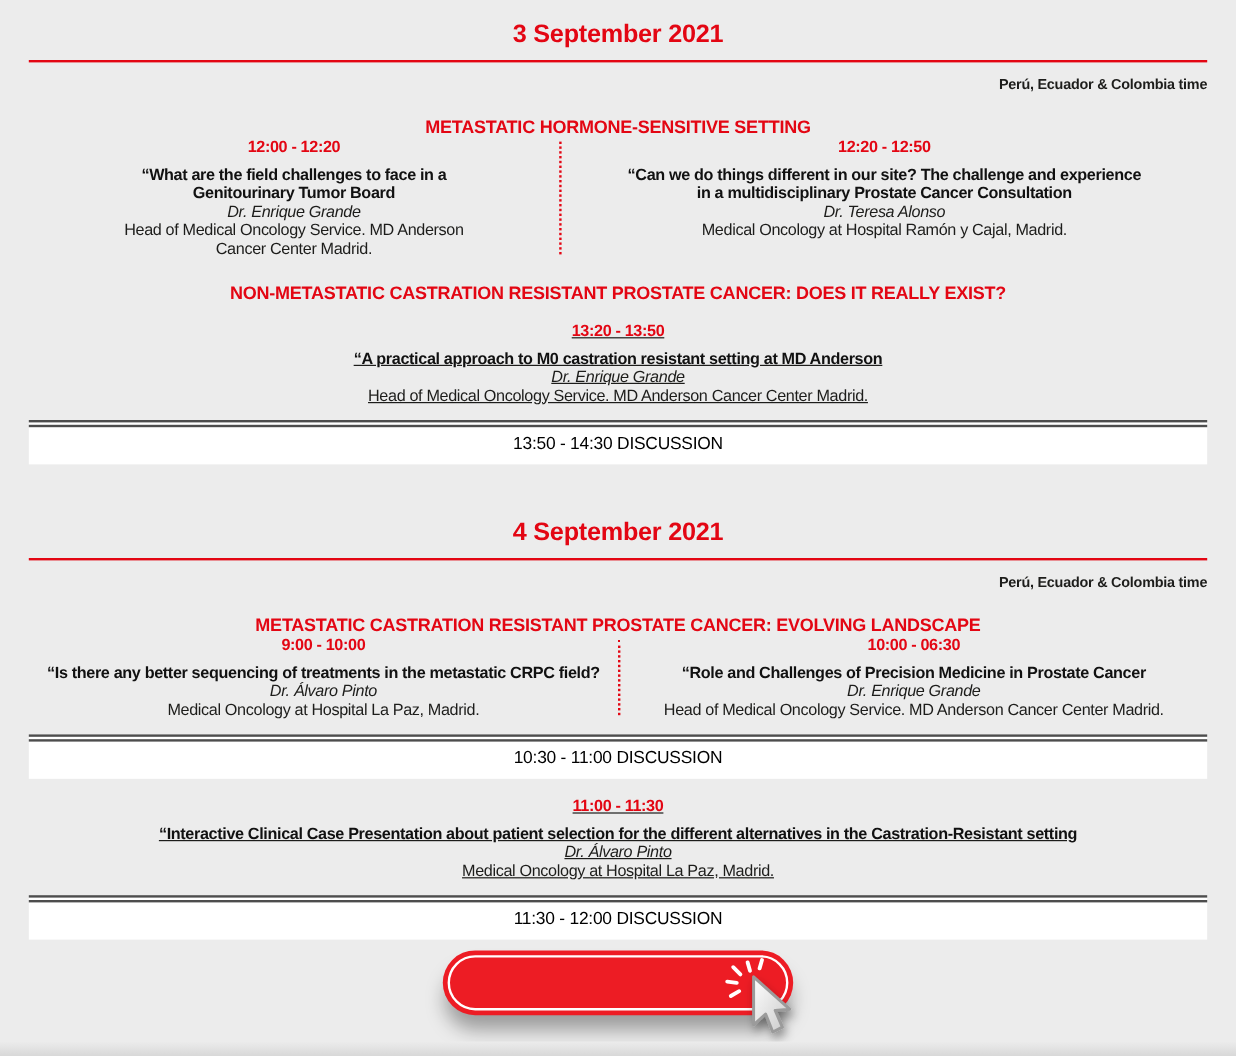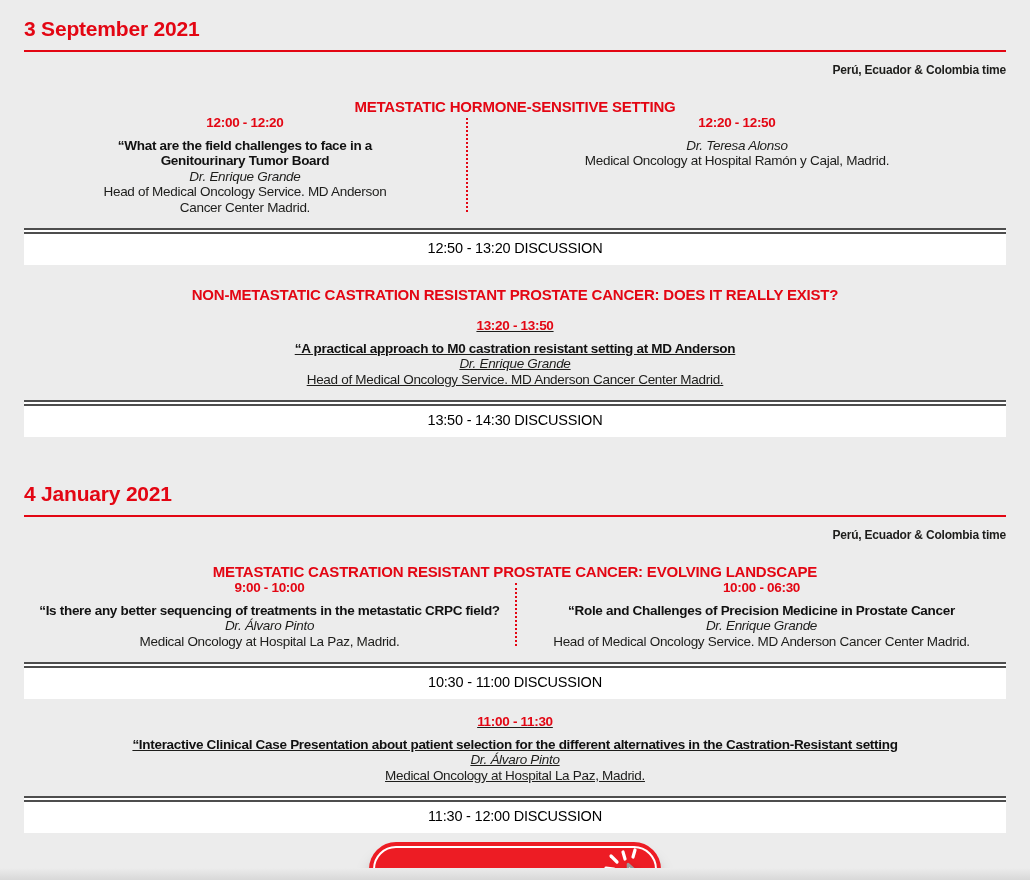--- a/index.html
+++ b/index.html
@@ -10,21 +10,21 @@
     color: #1d1d1b;
     position: relative;
     overflow: hidden;
   }
   .page { padding: 0 24px; position: relative; }
 
   .day-date {
     color: #e30613;
     font-size: 21px;
     font-weight: bold;
-    text-align: left;
+    text-align: center;
     letter-spacing: -0.2px;
     padding-top: 17px;
     margin-bottom: 9px;
   }
   .red-rule {
     border: 0;
     border-top: 2px solid #e30613;
     margin-bottom: 11px;
   }
   .timezone {
@@ -152,42 +152,42 @@
           <div class="session-time">12:00 - 12:20</div>
           <div class="session-title">“What are the field challenges to face in a Genitourinary Tumor Board</div>
           <div class="session-speaker">Dr. Enrique Grande</div>
           <div class="session-affiliation">Head of Medical Oncology Service. MD Anderson Cancer Center Madrid.</div>
         </div>
       </div>
       <div class="v-divider"></div>
       <div class="col">
         <div class="session maxw-430">
           <div class="session-time">12:20 - 12:50</div>
+          <div class="session-title">“Can we do things different in our site? The challenge and experience in a multidisciplinary Prostate Cancer Consultation</div>
           <div class="session-speaker">Dr. Teresa Alonso</div>
           <div class="session-affiliation">Medical Oncology at Hospital Ramón y Cajal, Madrid.</div>
         </div>
       </div>
     </div>
 
-    <div class="disc-bar"><span>12:50 - 13:20</span> <span>DISCUSSION</span></div>
 
     <div class="section-title">NON-METASTATIC CASTRATION RESISTANT PROSTATE CANCER: DOES IT REALLY EXIST?</div>
 
     <div class="session single">
       <div class="session-time">13:20 - 13:50</div>
       <div class="session-title">“A practical approach to M0 castration resistant setting at MD Anderson</div>
       <div class="session-speaker">Dr. Enrique Grande</div>
       <div class="session-affiliation">Head of Medical Oncology Service. MD Anderson Cancer Center Madrid.</div>
     </div>
 
     <div class="disc-bar"><span>13:50 - 14:30</span> <span>DISCUSSION</span></div>
   </div>
 
   <div class="day day-2">
-    <div class="day-date">4 January 2021</div>
+    <div class="day-date">4 September 2021</div>
     <hr class="red-rule">
     <div class="timezone">Perú, Ecuador &amp; Colombia time</div>
 
     <div class="section-title">METASTATIC CASTRATION RESISTANT PROSTATE CANCER: EVOLVING LANDSCAPE</div>
 
     <div class="sessions-row">
       <div class="col col-left-d2">
         <div class="session">
           <div class="session-time">9:00 - 10:00</div>
           <div class="session-title">“Is there any better sequencing of treatments in the metastatic CRPC field?</div>

